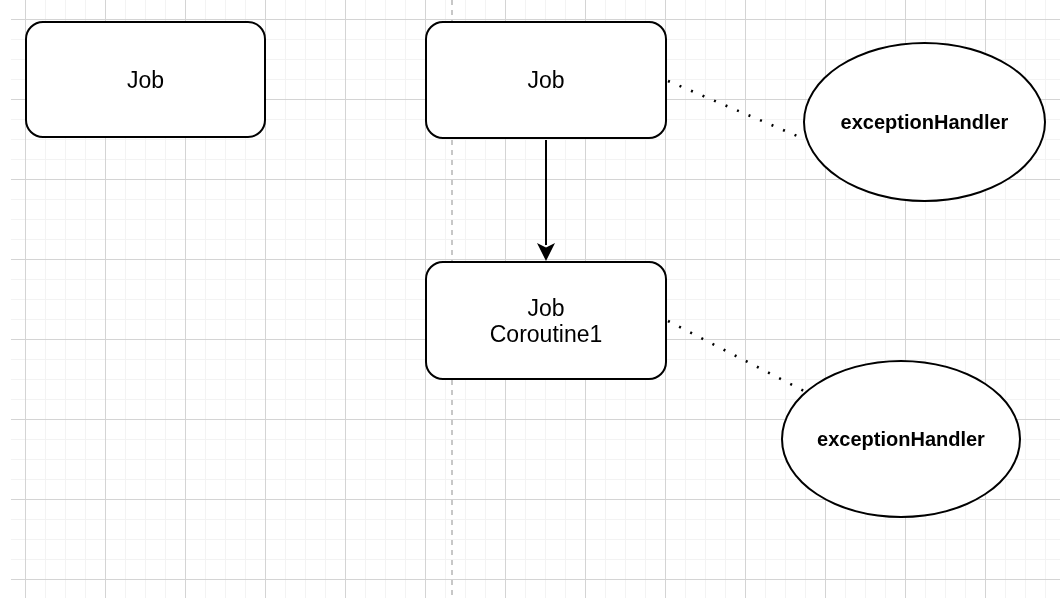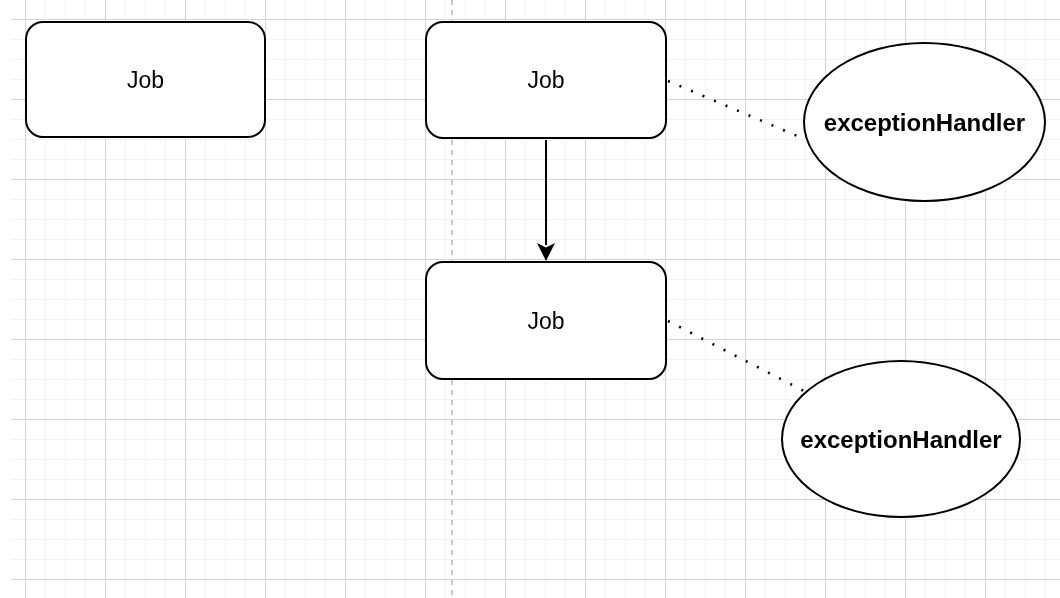--- a/index.html
+++ b/index.html
@@ -22,21 +22,21 @@
   }
   .svg-layer{position:absolute;left:0;top:0;pointer-events:none;}
   .edge-hit{pointer-events:stroke;}
   .node{
     position:absolute;box-sizing:border-box;
     background:#ffffff;border:2px solid #000000;
     display:flex;flex-direction:column;align-items:center;justify-content:center;
     text-align:center;cursor:default;
   }
   .rect{border-radius:18px;font-size:23px;line-height:26px;}
-  .ellipse{border-radius:50%;font-weight:700;font-size:24px;line-height:27px;}
+  .ellipse{border-radius:50%;font-weight:700;font-size:20px;line-height:27px;}
 </style>
 </head>
 <body>
 
 <div class="canvas">
 
   <svg class="svg-layer" width="1060" height="598" viewBox="0 0 1060 598">
 
     <line x1="441" y1="0" x2="441" y2="598" stroke="#b0b0b0" stroke-width="1.4" stroke-dasharray="5 5"></line>
 
@@ -53,20 +53,21 @@
   <div class="node rect" style="left:14px;top:21px;width:241px;height:117px;">
     <span>Job</span>
   </div>
 
   <div class="node rect" style="left:414px;top:21px;width:242px;height:118px;">
     <span>Job</span>
   </div>
 
   <div class="node rect" style="left:414px;top:261px;width:242px;height:119px;">
     <span>Job</span>
+    <span>Coroutine1</span>
   </div>
 
   <div class="node ellipse" style="left:792px;top:42px;width:243px;height:160px;">
     <span>exceptionHandler</span>
   </div>
 
   <div class="node ellipse" style="left:770px;top:360px;width:240px;height:158px;">
     <span>exceptionHandler</span>
   </div>
 

